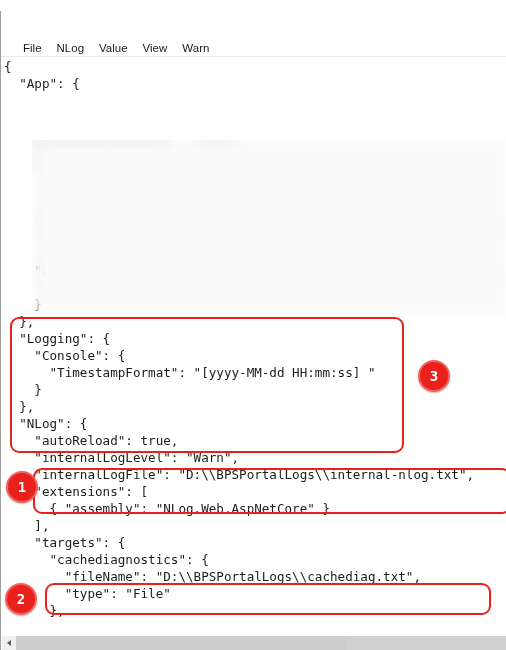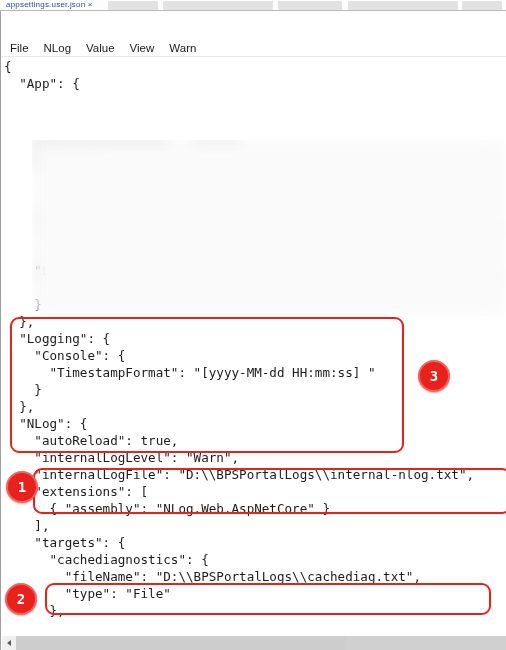--- a/index.html
+++ b/index.html
@@ -27,21 +27,21 @@
   .np-icon{position:relative;width:17px;height:17px;margin-left:9px;margin-right:9px;flex:0 0 auto;}
   .np-icon .sheet{position:absolute;box-sizing:border-box;}
   .np-icon .s1{left:0;top:0;width:13px;height:11px;background:linear-gradient(#dff0f7,#bcd9ea);border:1px solid #7fa7bf;}
   .np-icon .s2{left:2px;top:2px;width:13px;height:11px;background:linear-gradient(#eaf6fb,#cbe4f1);border:1px solid #7fa7bf;}
   .np-icon .s3{left:4px;top:4px;width:13px;height:12px;background:linear-gradient(#f7fcfe,#dceef8);border:1px solid #6f9ab4;}
   .np-icon .s3::after{content:"";position:absolute;left:1px;top:1px;width:9px;height:1px;
     box-shadow:0 0 0 0 #9dbed3,0 2px 0 0 #9dbed3,0 4px 0 0 #9dbed3,0 6px 0 0 #9dbed3;background:#9dbed3;}
   .title-text{font-size:12.5px;color:#111;white-space:nowrap;}
 
   .menubar{position:absolute;left:0;top:27px;width:505px;height:19px;display:flex;align-items:center;
-    background:#ffffff;padding-left:9px;box-sizing:border-box;}
+    background:#ffffff;padding-left:22px;box-sizing:border-box;}
   .menu-item{font-size:11.5px;color:#1a1a1a;margin-right:15px;white-space:nowrap;cursor:default;}
   .menu-sep{position:absolute;left:0;top:45px;width:505px;height:1px;background:#e8e8e8;}
 
   
   .editor{position:absolute;left:1px;top:46px;width:504px;height:579px;background:#fff;overflow:hidden;}
   .code{position:absolute;left:2px;top:1px;width:560px;
     font-family:"DejaVu Sans Mono","Liberation Mono",monospace;
     font-size:12.6px;line-height:17px;color:#1c1c1c;white-space:pre;}
 
   
@@ -68,29 +68,20 @@
     border:2px solid #f3625f;box-sizing:border-box;
     display:flex;align-items:center;justify-content:center;
     color:#fff;font-family:"DejaVu Sans Mono","Liberation Mono",monospace;
     font-size:14px;font-weight:bold;box-shadow:0 1px 2px rgba(0,0,0,.28);}
 </style>
 </head>
 <body>
 
 <div id="app">
 
-  <div class="bg-strip">
-    <div class="bgtabs">appsettings.user.json ×</div>
-    <div class="bgbox" style="left:108px;width:50px;"></div>
-    <div class="bgbox" style="left:163px;width:110px;"></div>
-    <div class="bgbox" style="left:278px;width:64px;"></div>
-    <div class="bgbox" style="left:348px;width:110px;"></div>
-    <div class="bgbox" style="left:462px;width:40px;"></div>
-    <div class="bgline"></div>
-  </div>
 
   <div class="np-window">
 
 
     <div class="menubar">
       <span class="menu-item">File</span>
       <span class="menu-item">NLog</span>
       <span class="menu-item">Value</span>
       <span class="menu-item">View</span>
       <span class="menu-item">Warn</span>

